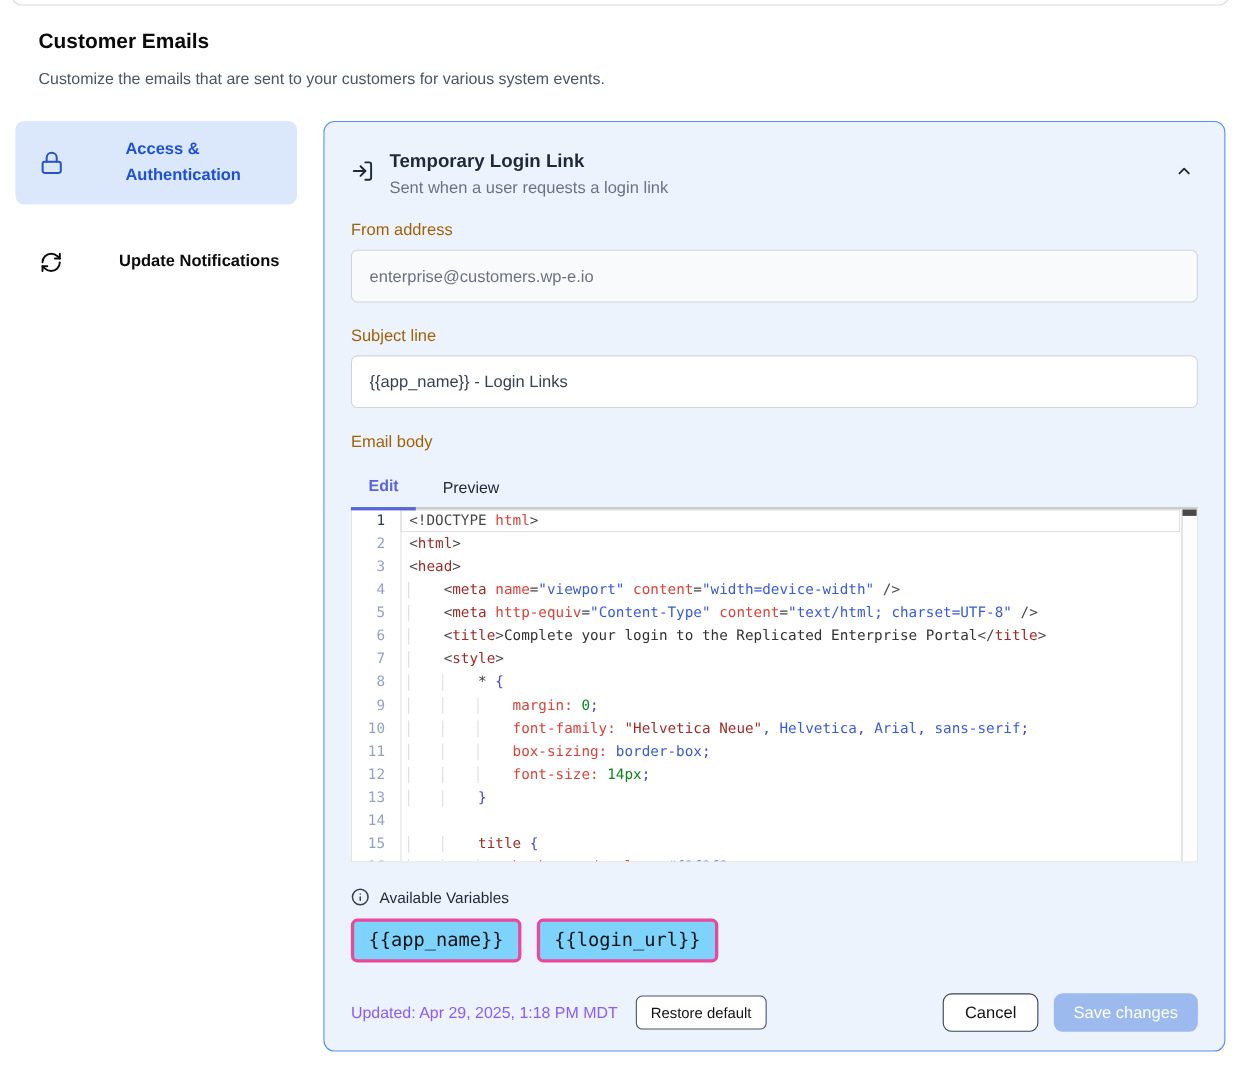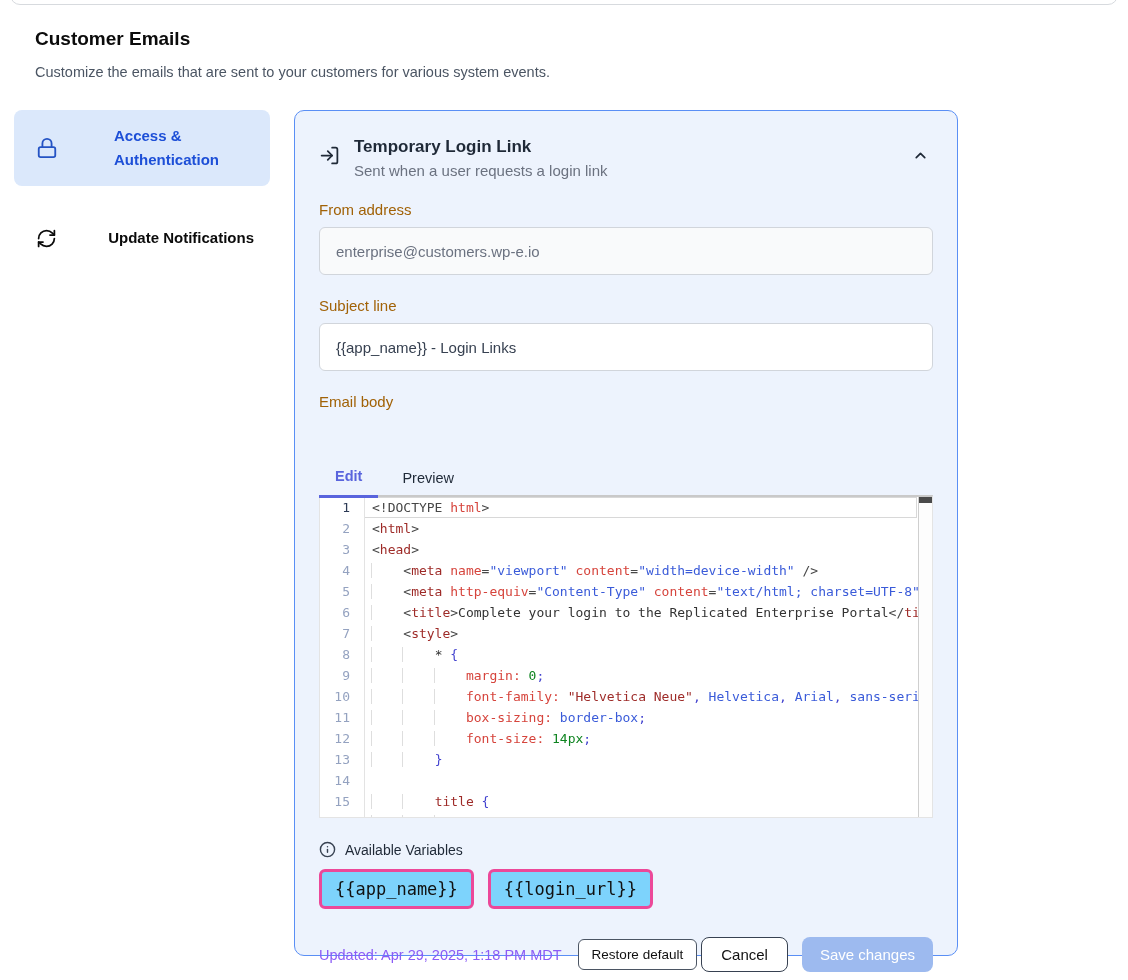--- a/index.html
+++ b/index.html
@@ -19,39 +19,39 @@
   .side-item { display:flex; align-items:center; gap:18px; padding:14px 16px 14px 22px;
     border-radius:8px; cursor:pointer;justify-content:space-between; }
   .side-item .icon { flex:0 0 22px; display:flex; align-items:center; }
   .side-item .lbl { font-size:15px; font-weight:600; line-height:24px; }
   .side-item.sel { background:var(--sidebar-selected-bg,#dbe8fb); }
   .side-item.sel .lbl { color:var(--accent,#1d4fd7); max-width:140px; }
   .side-item.plain { margin-top:26px; }
   .side-item.plain .lbl { color:#0b0b0b; }
 
   
-  .panel { position:absolute; left:294px; top:110px; width:664px; height:846px;
+  .panel { position:absolute; left:294px; top:110px; width:820px; height:846px;
     background:var(--panel-bg,#edf3fd); border:1px solid var(--panel-border,#5a8ff5);
     border-radius:10px; padding:26px 24px 20px 24px; }
 
   .panel-head { display:flex; align-items:flex-start; gap:14px; }
   .panel-head .head-texts { flex:1; }
   .panel-title { font-size:17px; font-weight:700; color:#1f2937; }
   .panel-sub { margin-top:5px; font-size:15px; color:#6b7280; }
   .collapse-btn { background:none; border:none; cursor:pointer; padding:4px; margin-top:6px; }
 
   .field-label { font-size:15px; font-weight:500; color:#a16207; margin:22px 0 9px; }
   .tinput { width:100%; height:48px; border:1px solid #d1d5db; border-radius:6px;
     padding:0 16px; font-size:15px; font-family:"Liberation Sans",sans-serif; background:#fff; color:#374151; }
   .tinput.muted { background:#f9fafb; color:#6b7280; }
 
   
   .tabs { display:flex; margin-top:16px; position:relative; z-index:2; margin-bottom:-3px; }
   .tab { padding:8px 16px 11px; font-size:14.5px; color:#1f2937; background:none; border:none; cursor:pointer;
-    font-family:"Liberation Sans",sans-serif;margin-top:34px; }
+    font-family:"Liberation Sans",sans-serif; }
   .tab.active { color:var(--tab-active,#5964dd); font-weight:700; border-bottom:3px solid var(--tab-active,#5964dd); }
   .tab + .tab { margin-left:8px; }
 
   
   .editor { position:relative; height:323px; background:#fff; overflow:hidden;
     border-top:2px solid #c9c9c9; border-left:1px solid #e4e4e4; border-right:1px solid #e4e4e4; border-bottom:1px solid #e4e4e4;
     font-family:"DejaVu Sans Mono", monospace; font-size:13px; line-height:21px; }
   .gutter-rule { position:absolute; left:44px; top:0; bottom:0; width:1px; background:#e3e3e3; }
   .vscroll { position:absolute; right:0; top:0; bottom:0; width:14px; background:#fdfdfd; border-left:1px solid #cfcfcf; }
   .vthumb { position:absolute; top:0; left:0; right:0; height:6px; background:#4a4a4a; }

